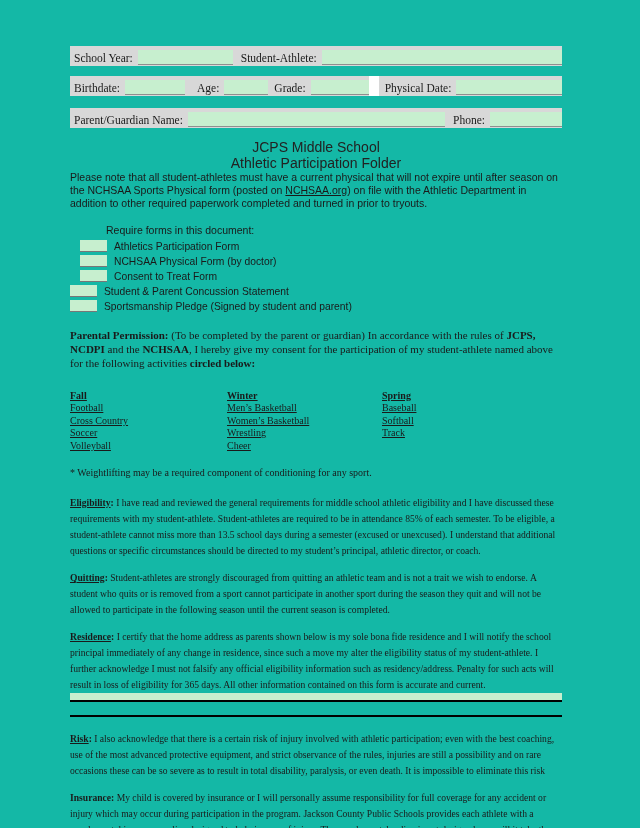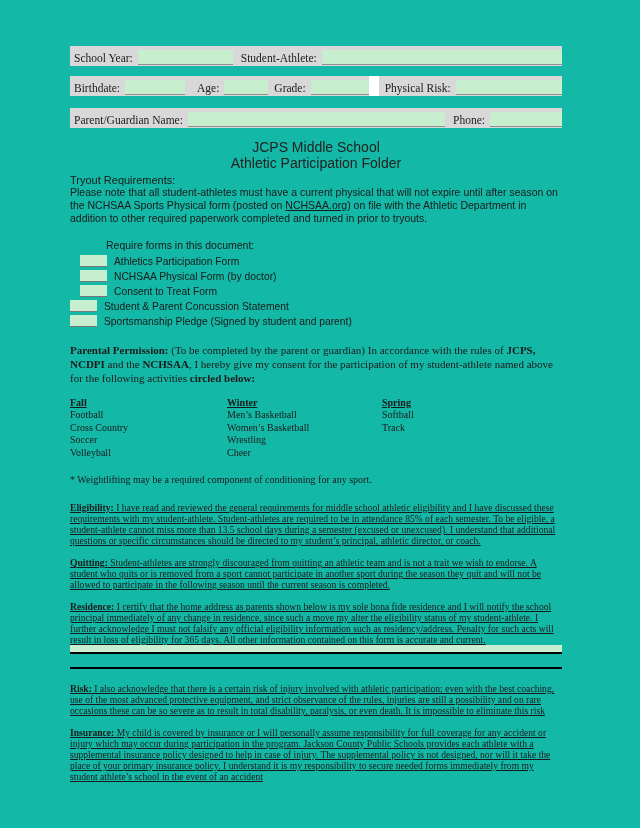--- a/index.html
+++ b/index.html
@@ -35,23 +35,23 @@
   .check-col-left { width:207px; padding-left:10px; }
   .check-col-right { flex:1; }
   .check-item { display:flex; align-items:flex-end; height:15px; }
   .blank {
     width:27px; height:12px; background:#c7efcf;
     border-bottom:1px solid #777; margin-right:7px; margin-bottom:1px; flex:none;
   }
   .check-item span { padding-bottom:1px; white-space:nowrap; }
   
   .para-lg { font-size:11px; line-height:14px; margin-top:15px; }
-  .para { font-size:9.6px; line-height:11px; margin-top:11px;text-decoration:underline; }
+  .para { font-size:9.6px; line-height:16px; margin-top:11px; }
   
-  .sports { display:flex; font-size:10px; line-height:12.4px; margin-top:12px; }
+  .sports { display:flex; font-size:10px; line-height:12.4px; margin-top:20px;text-decoration:underline; }
   .sports .col1 { width:157px; } .sports .col2 { width:155px; } .sports .col3 { flex:1; }
   .sports .hdr { font-weight:bold; text-decoration:underline; }
   .note { font-size:10px; margin-top:15px; }
   
   .addr-bar { background:#d8d8d8; font-size:9.8px; padding:1px 0 1px 3px; margin-top:9px; }
   .addr-field { background:#c7efcf; height:9px; border-bottom:2px solid #000; }
   .rule { border-top:2.5px solid #000; margin-top:13px; }
   .sig-bar {
     background:#d8d8d8; display:flex; align-items:flex-end;
     height:17px; font-size:10px; margin-top:13px; padding-right:17px;
@@ -72,37 +72,36 @@
   </div>
 
   <div class="form-row mt10">
     <span class="lbl">Birthdate:</span>
     <div class="fld" style="width:60px;"></div>
     <span class="lbl" style="padding-left:12px;">Age:</span>
     <div class="fld" style="width:44px;"></div>
     <span class="lbl" style="padding-left:6px;">Grade:</span>
     <div class="fld" style="width:58px;"></div>
     <div class="gap-w" style="width:10px;"></div>
-    <span class="lbl" style="padding-left:6px;">Physical Risk:</span>
+    <span class="lbl" style="padding-left:6px;">Physical Date:</span>
     <div class="fld" style="flex:1;"></div>
   </div>
 
   <div class="form-row mt8">
     <span class="lbl">Parent/Guardian Name:</span>
     <div class="fld" style="flex:1;"></div>
     <span class="lbl" style="padding-left:8px;">Phone:</span>
     <div class="fld" style="width:72px;"></div>
   </div>
 
   <div class="title sans">
     <div>JCPS Middle School</div>
     <div>Athletic Participation Folder</div>
   </div>
 
-  <div class="tryout-head sans">Tryout Requirements:</div>
   <div class="tryout-body sans"><span>Please note that all student-athletes must have a current physical that will not expire until after season on the NCHSAA Sports Physical form (posted on </span><span class="u">NCHSAA.org</span><span>) on file with the Athletic Department in addition to other required paperwork completed and turned in prior to tryouts.</span></div>
 
   <div class="req-head sans">Require forms in this document:</div>
   <div class="checklist sans">
     <div class="check-col-left">
       <div class="check-item">
         <div class="blank"></div>
         <span>Athletics Participation Form</span>
       </div>
       <div class="check-item">
@@ -138,20 +137,21 @@
     </div>
     <div class="col2">
       <div class="hdr">Winter</div>
       <div>Men’s Basketball</div>
       <div>Women’s Basketball</div>
       <div>Wrestling</div>
       <div>Cheer</div>
     </div>
     <div class="col3">
       <div class="hdr">Spring</div>
+      <div>Baseball</div>
       <div>Softball</div>
       <div>Track</div>
     </div>
   </div>
 
   <div class="note">* Weightlifting may be a required component of conditioning for any sport.</div>
 
   <div class="para" style="margin-top:17px;"><span class="b u">Eligibility</span><span class="b">:</span><span> I have read and reviewed the general requirements for middle school athletic eligibility and I have discussed these requirements with my student-athlete. Student-athletes are required to be in attendance 85% of each semester. To be eligible, a student-athlete cannot miss more than 13.5 school days during a semester (excused or unexcused). I understand that additional questions or specific circumstances should be directed to my student’s principal, athletic director, or coach.</span></div>
 
   <div class="para"><span class="b u">Quitting</span><span class="b">:</span><span> Student-athletes are strongly discouraged from quitting an athletic team and is not a trait we wish to endorse.  A student who quits or is removed from a sport cannot participate in another sport during the season they quit and will not be allowed to participate in the following season until the current season is completed.</span></div>

